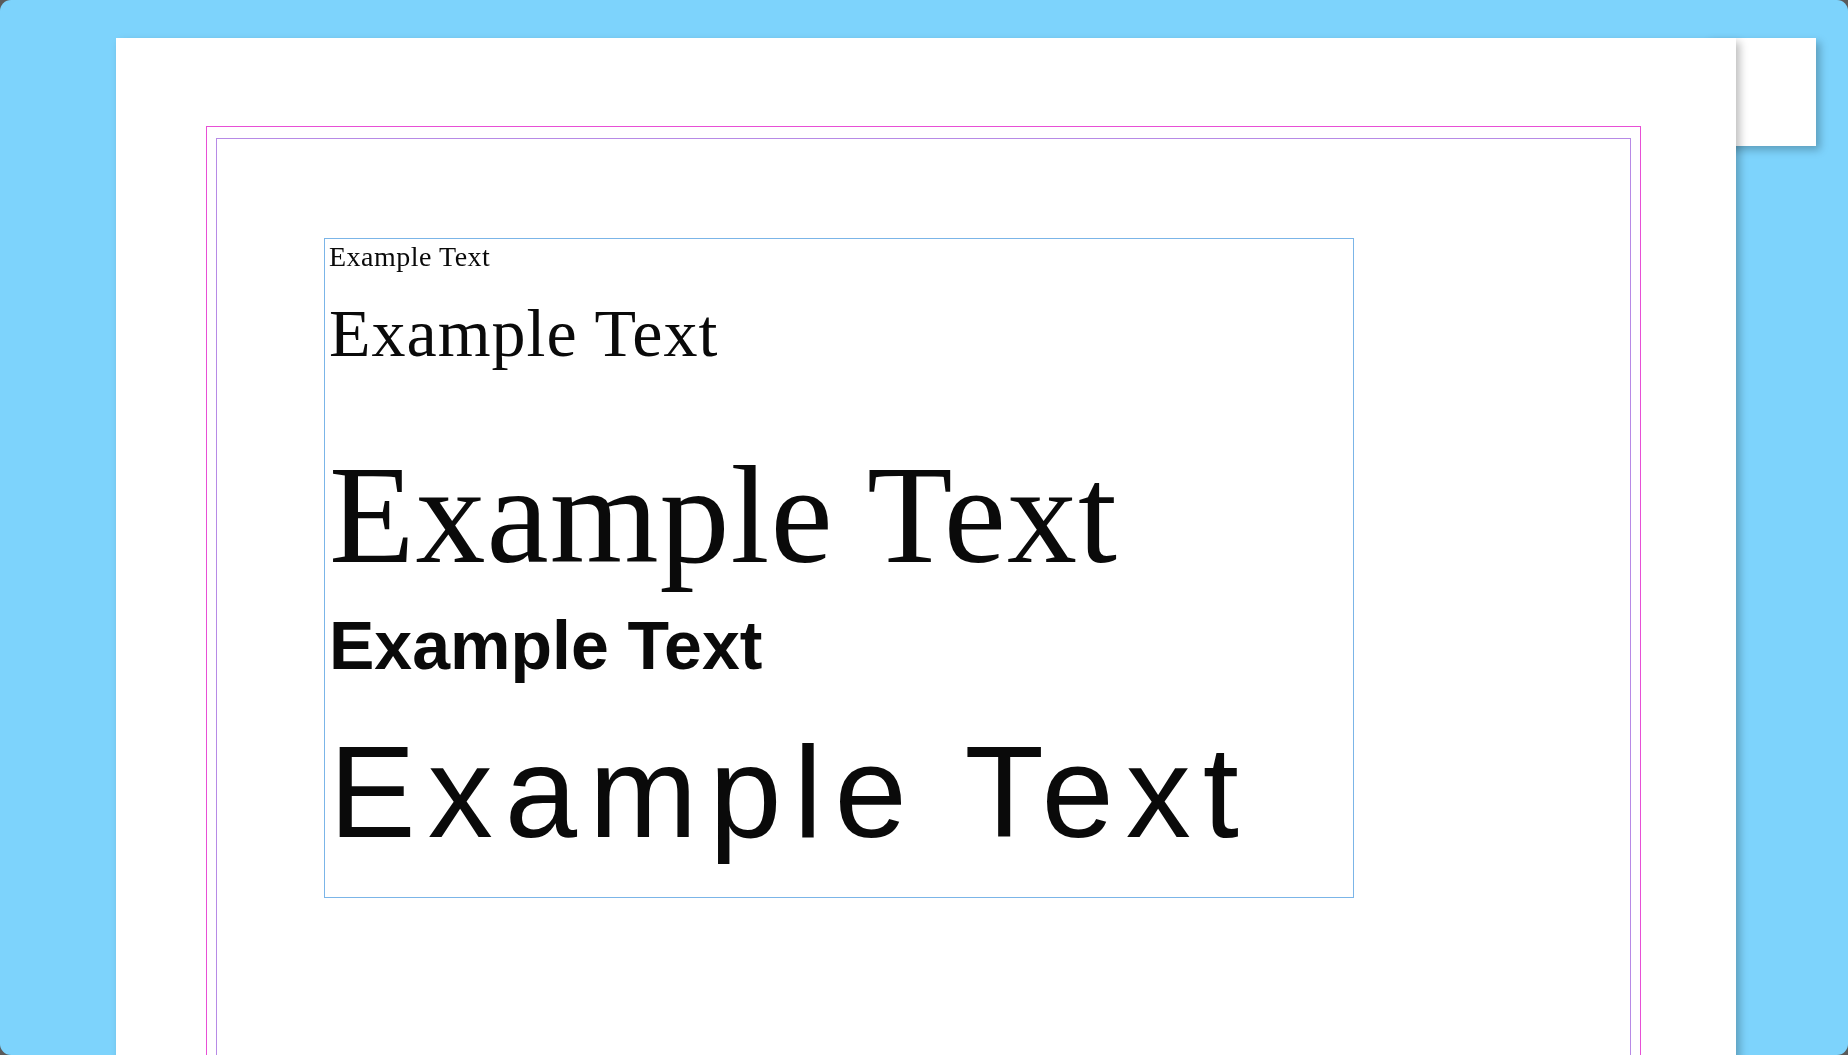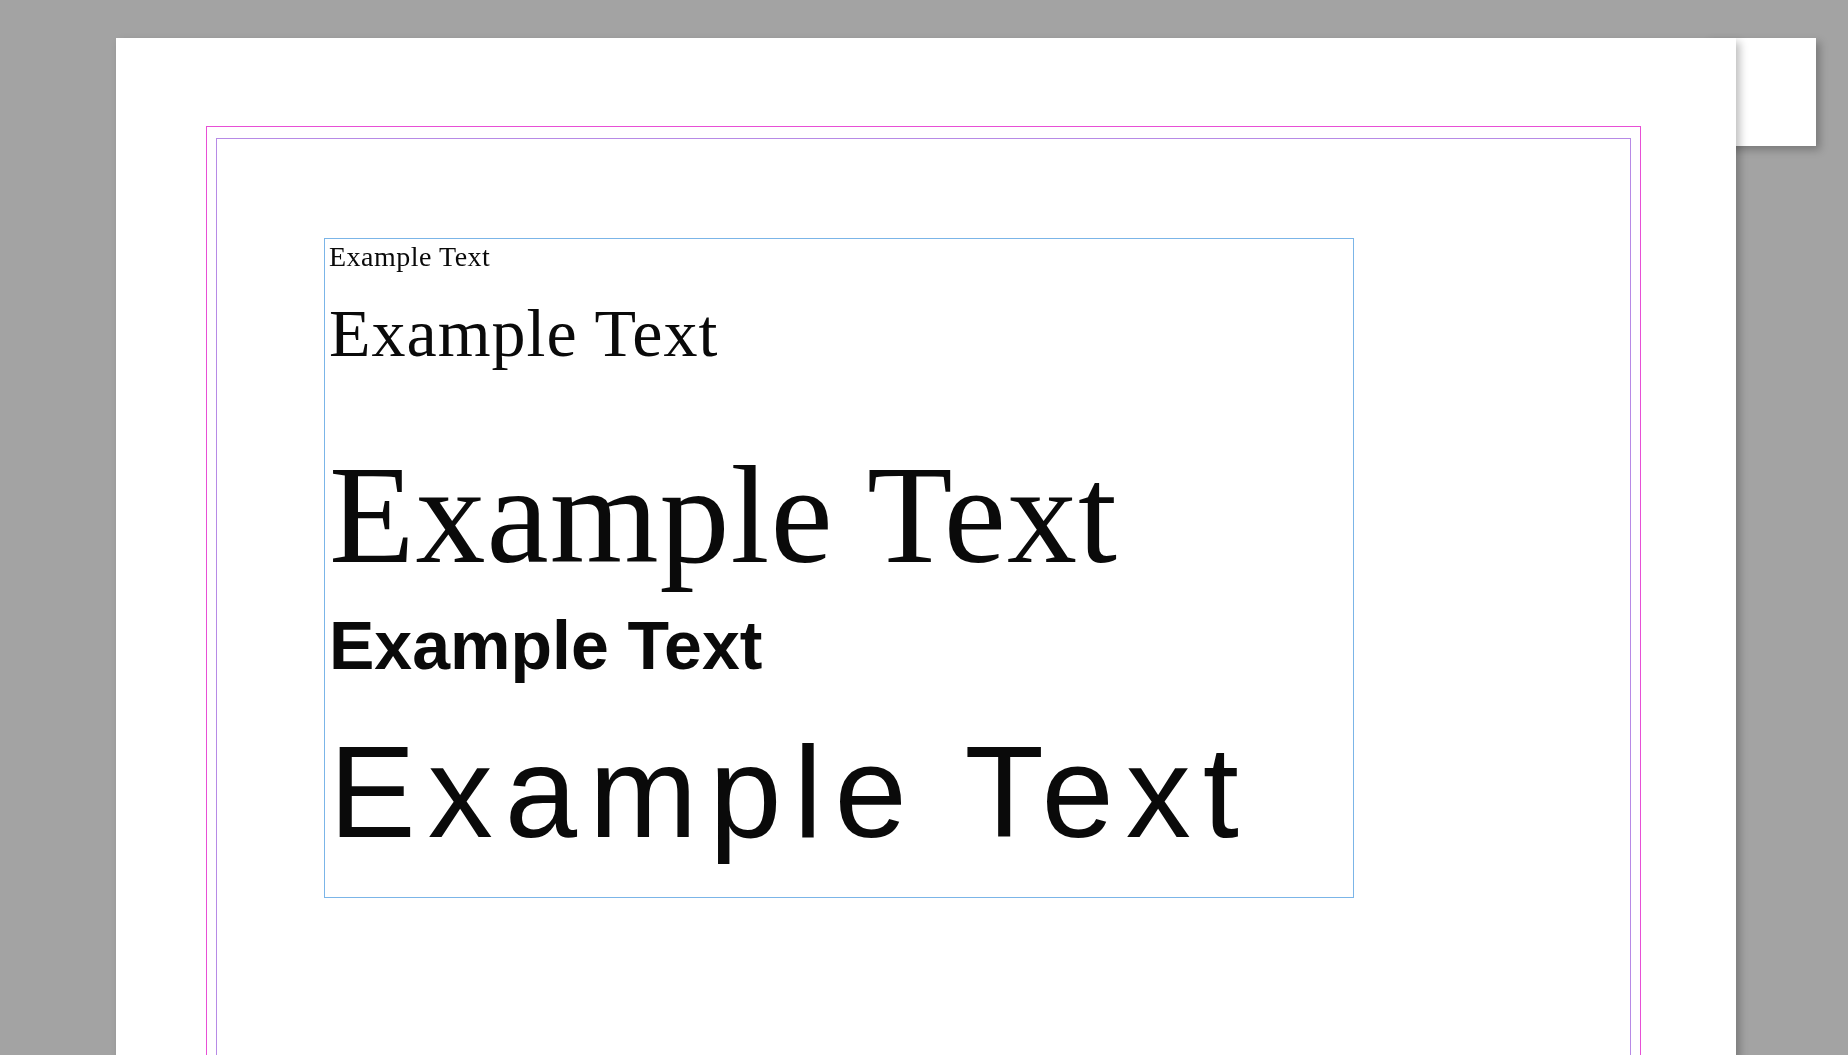--- a/index.html
+++ b/index.html
@@ -15,21 +15,22 @@
       overflow: hidden;
       position: relative;
     }
 
     .pasteboard {
       position: absolute;
       top: 0;
       left: 0;
       width: 100%;
       height: 100%;
-      background-color: #a3a3a3;
+      background-color: #7dd3fc;
+      border-radius: 11px;
     }
 
     .page-container {
       position: absolute;
       top: 38px;
       left: 116px;
       width: 1620px;
       height: 1020px;
     }
 

